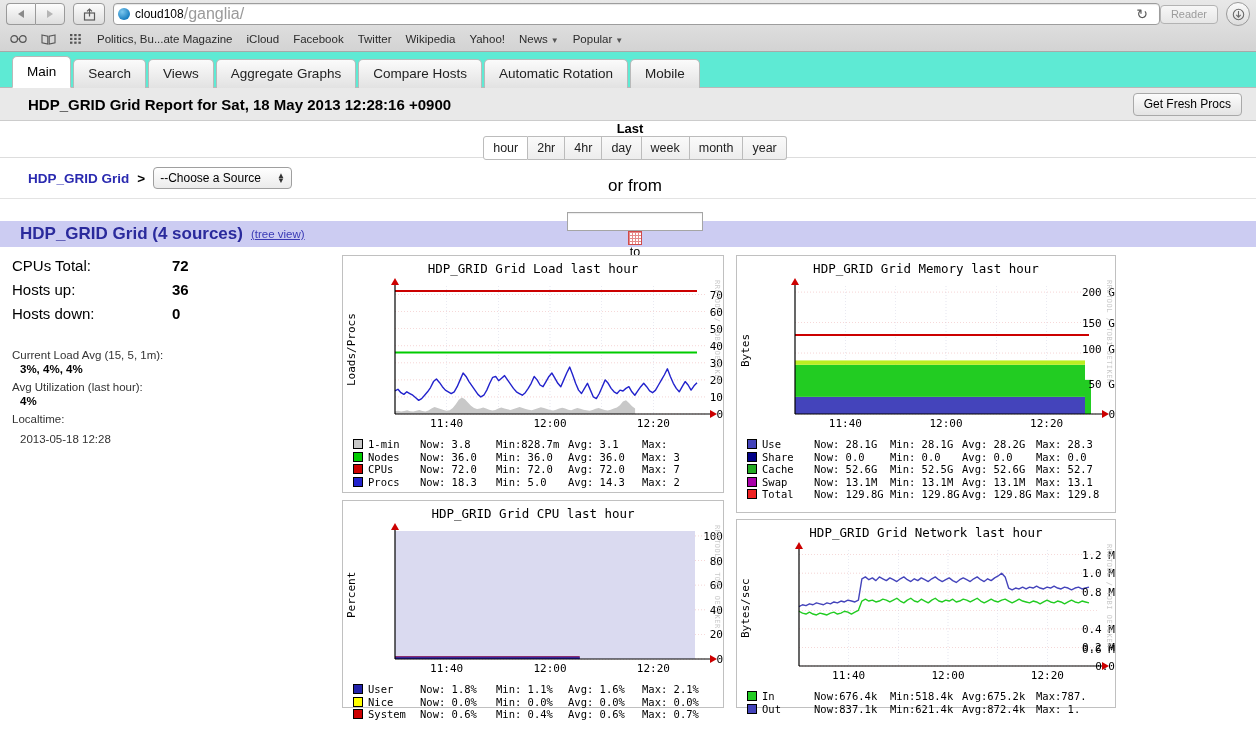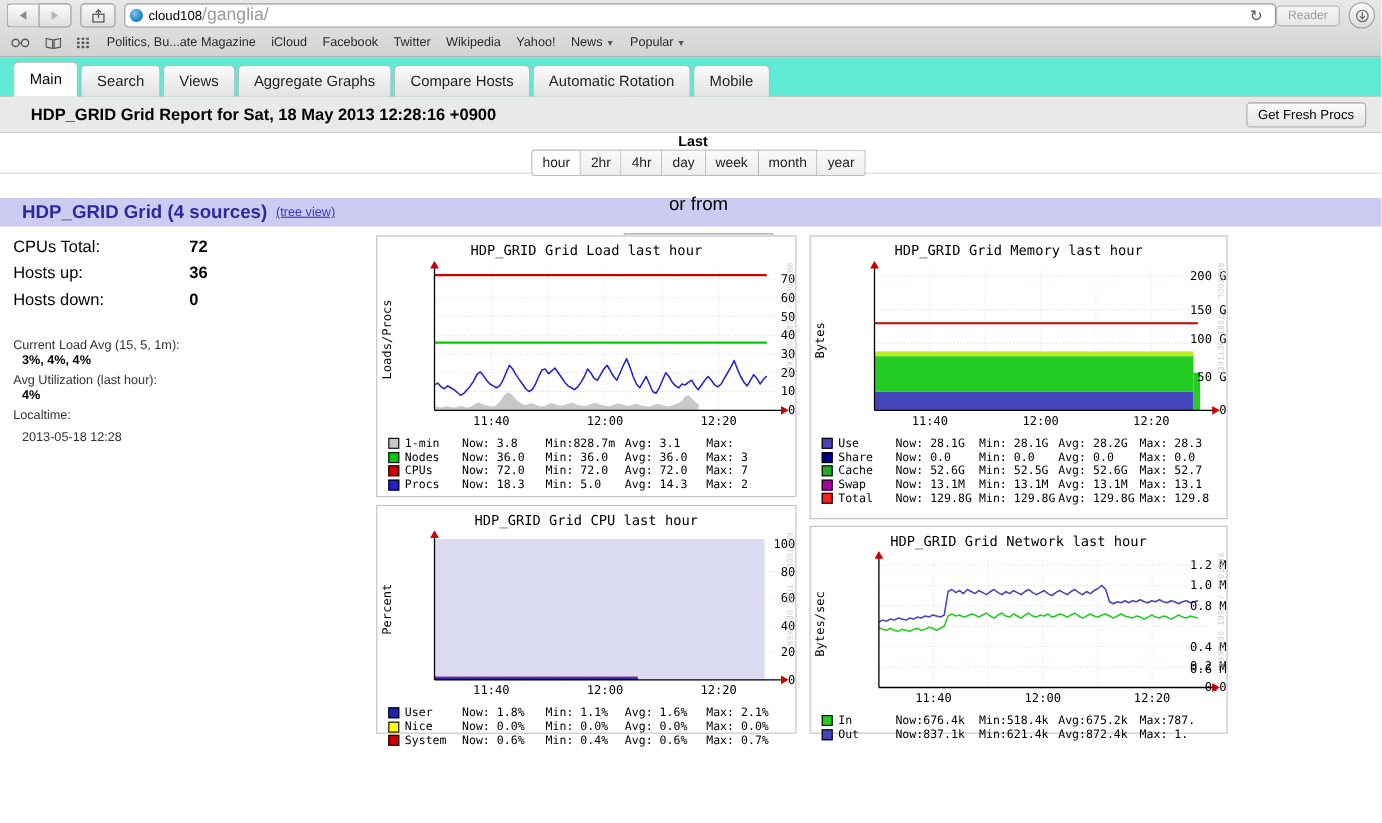--- a/index.html
+++ b/index.html
@@ -319,20 +319,31 @@
     <span class="cal"></span>
     <span class="tolbl">to</span>
     <input class="txtinput" type="text" value="" style="">
     <span class="cal"></span>
     <span class="gobtns">
       <span class="gbtn">Go</span>
       <span class="gbtn">Clear</span>
     </span>
   </div>
 
+  <div class="crumb-bar">
+    <a class="crumb-link" href="#">HDP_GRID Grid</a>
+    <span class="crumb-gt">&gt;</span>
+    <span class="src-select">
+      <span>--Choose a Source</span>
+      <span class="stepper">
+          <span>▲</span>
+          <span>▼</span>
+        </span>
+    </span>
+  </div>
 
   <div class="grid-header">
     <span class="grid-title">HDP_GRID Grid (4 sources)</span>
     <a class="tree-view" href="#">(tree view)</a>
   </div>
 
   <div class="content">
     <div class="summary">
       <div class="sumrow">
         <span class="sumlbl">CPUs Total:</span>

